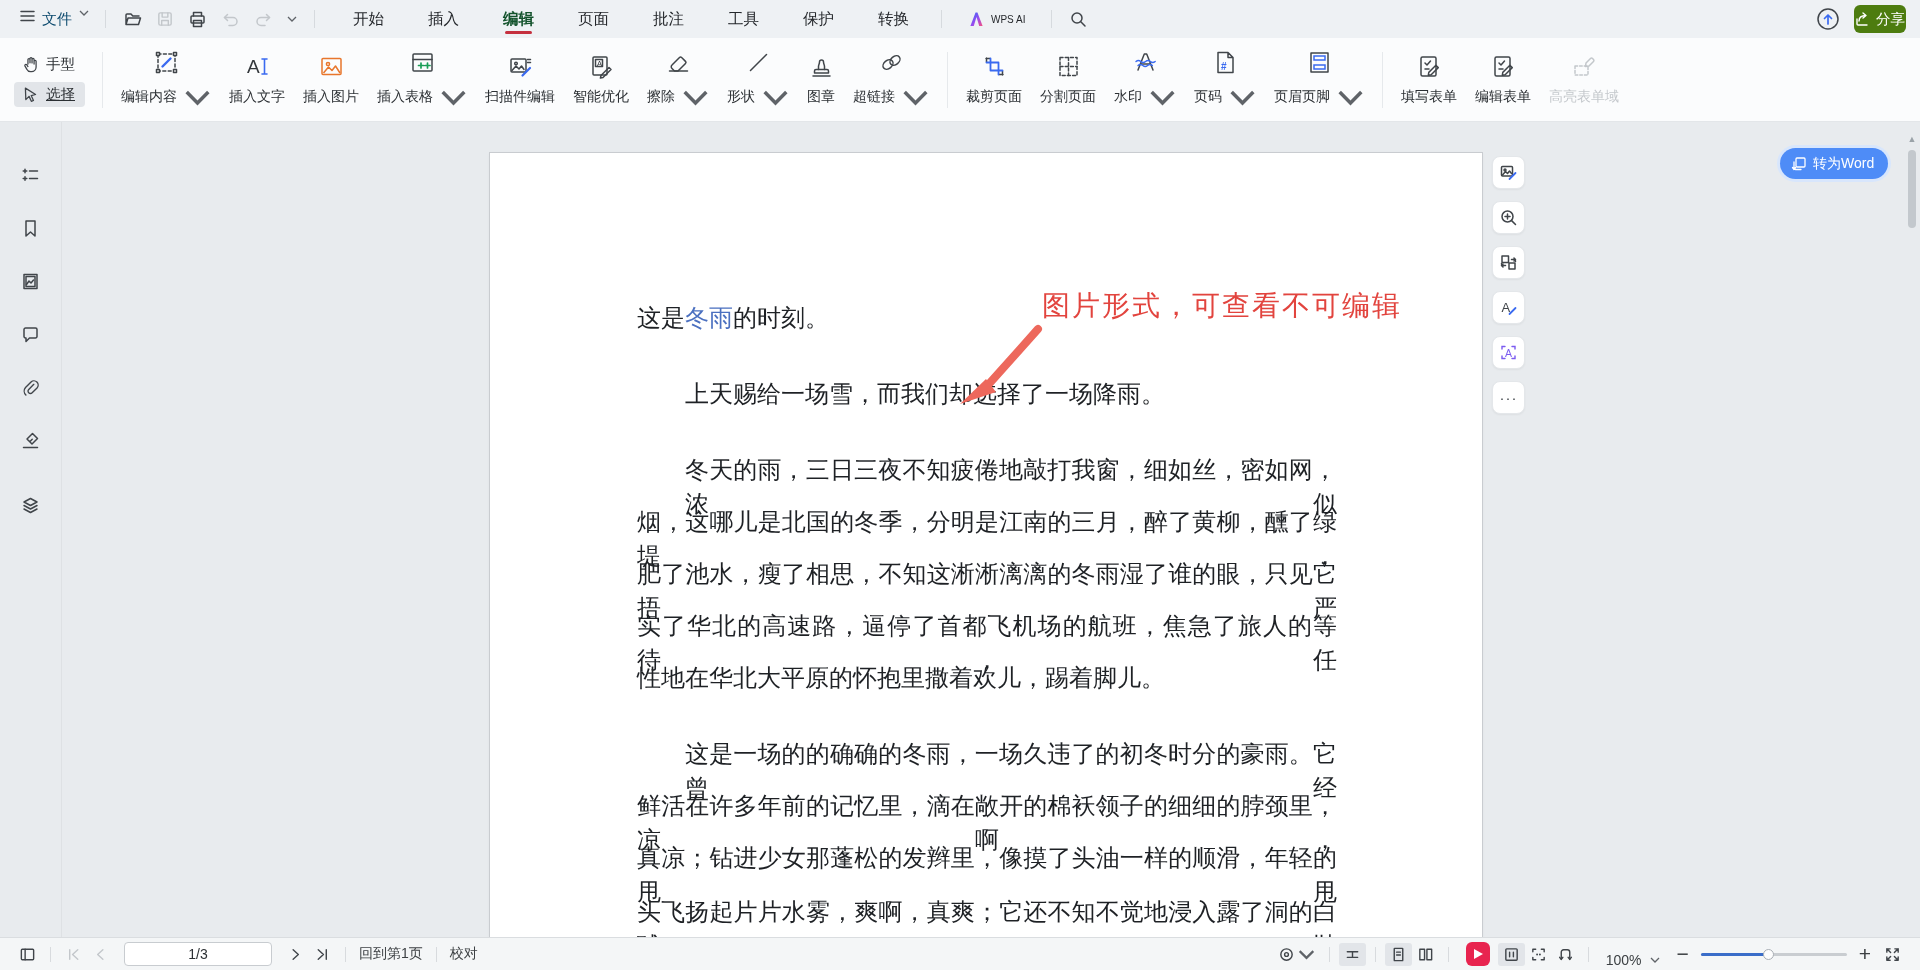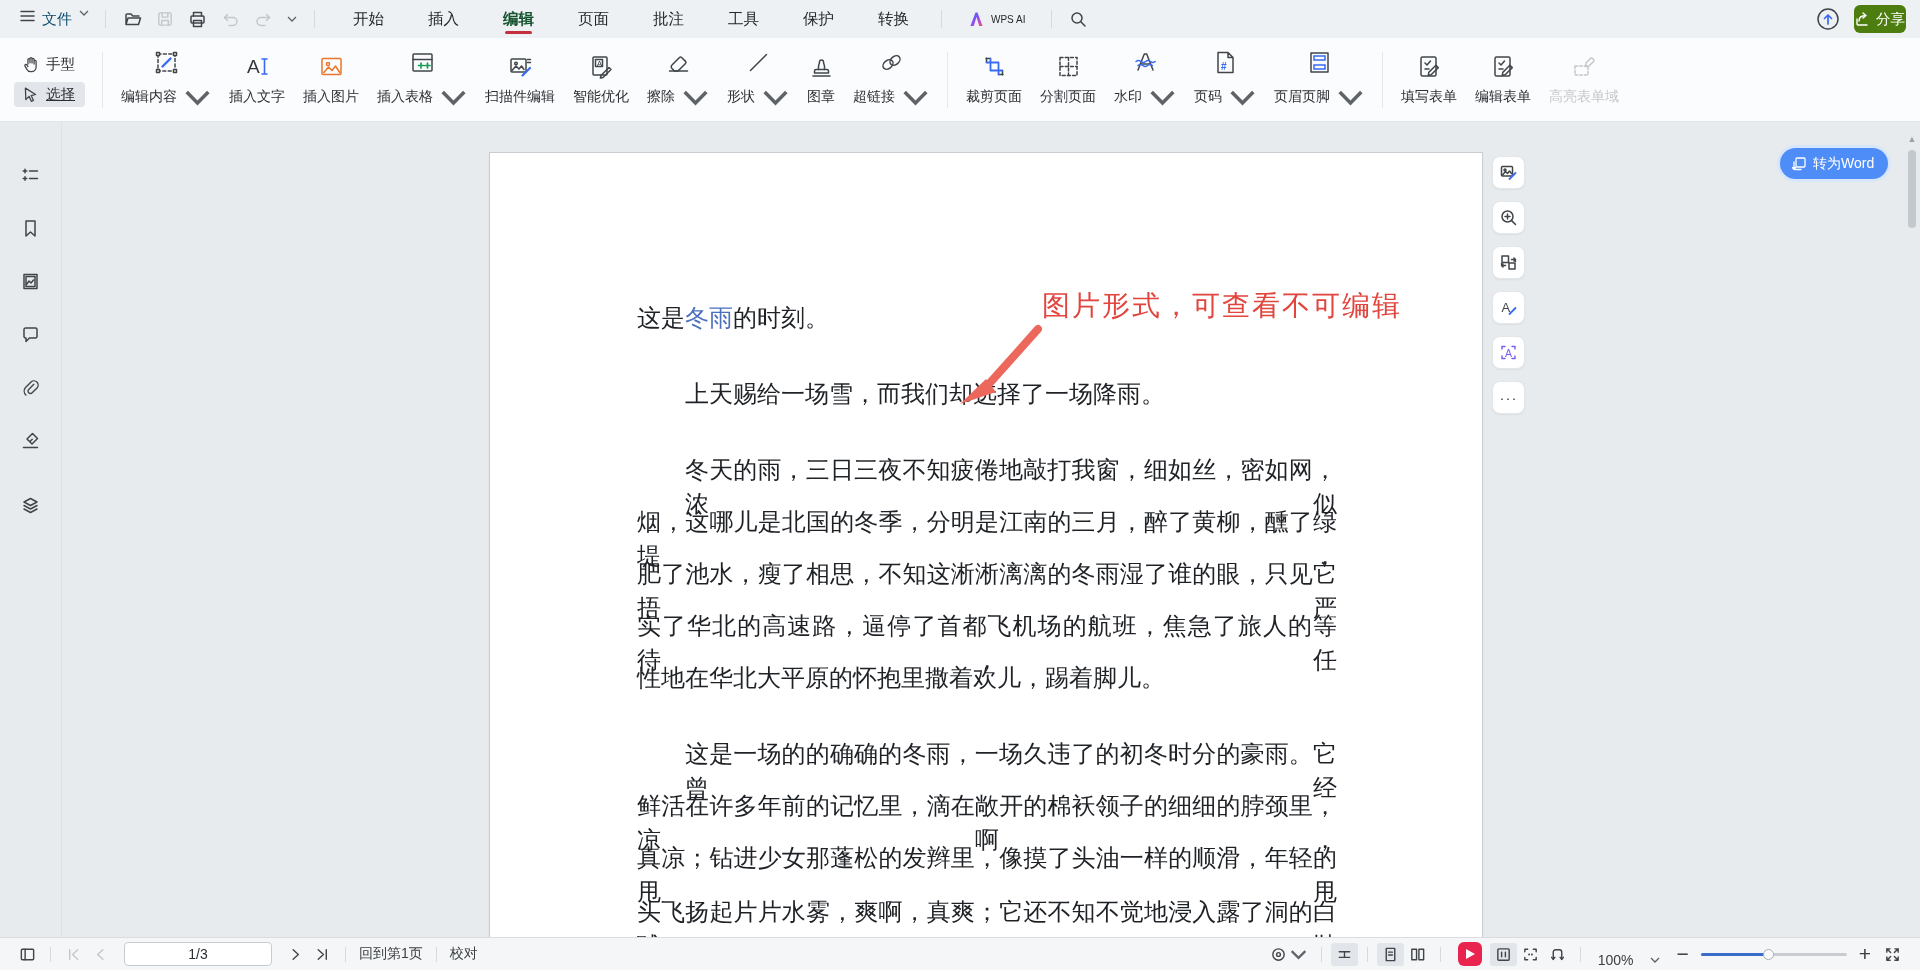--- a/index.html
+++ b/index.html
@@ -64,21 +64,21 @@
   .statusbar { position:absolute; bottom:0; left:0; right:0; height:33px; background:#f4f6f7; border-top:1px solid #dadde0; display:flex; align-items:center; padding:0 14px; font-size:14px; color:#3c4043; }
   .sb-sep { width:1px; height:15px; background:#d8dbde; margin:0 9px; flex:none; }
   .sb-btn { display:flex; align-items:center; justify-content:center; padding:3px 5px; border-radius:3px; }
   .sb-btn svg { width:17px; height:17px; }
   .sb-btn.active { background:#e2e5e9; }
   .page-input { width:148px; height:24px; background:#fff; border:1px solid #c8ccd0; border-radius:4px; text-align:center; font-size:14px; color:#2c3034; margin:0 10px; display:flex; align-items:center; justify-content:center; }
   .sb-label { padding:0 4px; white-space:nowrap; }
   .sb-right { margin-left:auto; display:flex; align-items:center; }
   .play-btn { width:24px; height:24px; background:#e8244f; border-radius:6px; display:flex; align-items:center; justify-content:center; margin:0 8px; }
   .play-tri { width:0; height:0; border-left:9px solid #fff; border-top:5.5px solid transparent; border-bottom:5.5px solid transparent; margin-left:2px; }
-  .zoom-val { display:flex; align-items:center; gap:17px; padding:0 8px;margin-top:12px; }
+  .zoom-val { display:flex; align-items:center; gap:9px; padding:0 8px;margin-top:12px; }
   .pm { font-size:21px; color:#3c4043; padding:0 8px; line-height:20px; }
   .slider { position:relative; width:146px; height:3px; border-radius:2px; background:#c9cdd1; margin:0 4px; }
   .slider .fill { position:absolute; left:0; top:0; height:3px; width:46%; background:#3a6dc9; border-radius:2px; }
   .slider .thumb { position:absolute; left:calc(46% - 5px); top:-4px; width:11px; height:11px; border-radius:50%; background:#fdfdfd; border:1px solid #a9afb5; }
 </style>
 </head>
 <body>
 
 <svg width="0" height="0" style="position:absolute">
   <defs>

